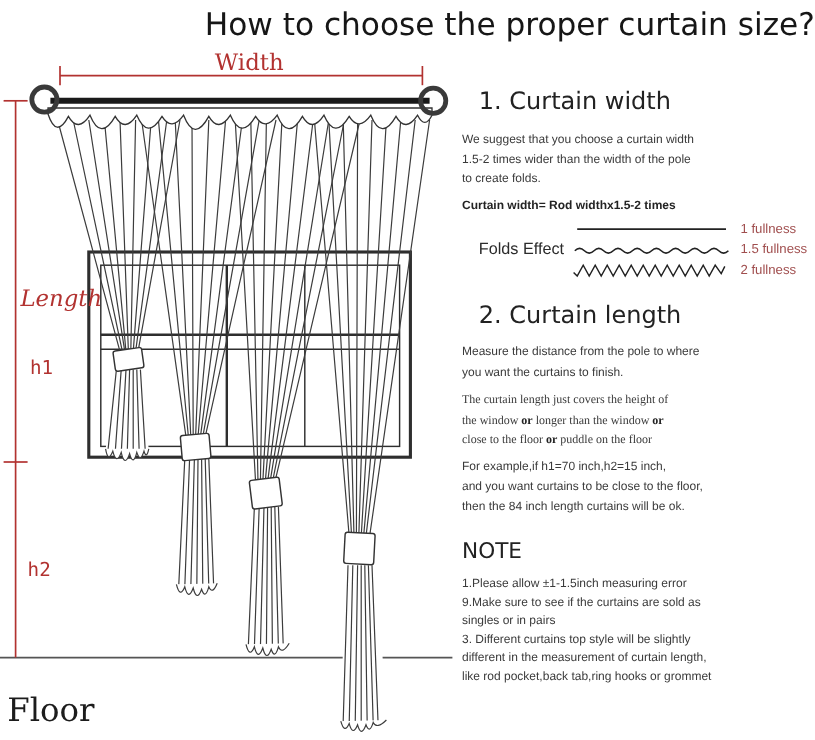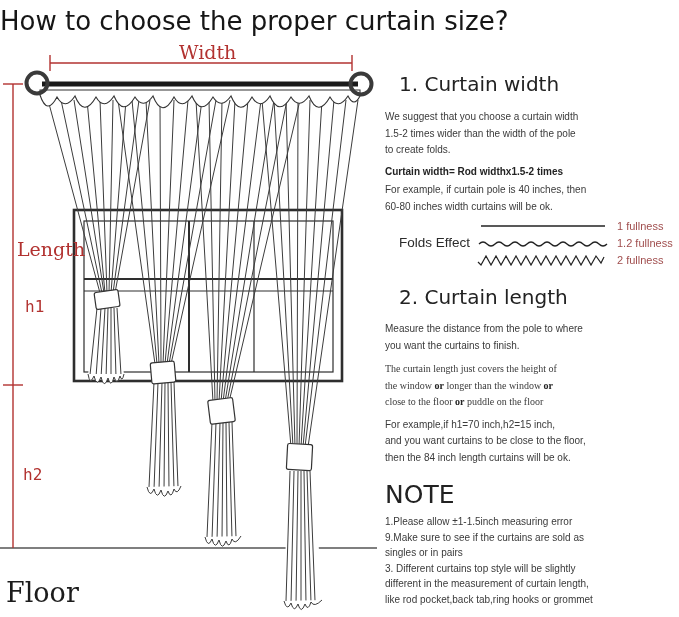--- a/index.html
+++ b/index.html
@@ -1,37 +1,37 @@
 <!DOCTYPE html>
 <html><head>
 <meta charset="utf-8">
 <style>
   html,body{margin:0;padding:0;background:#ffffff;}
   .page{position:relative;width:679px;height:617px;background:#fff;overflow:hidden;
         font-family:"Liberation Sans",sans-serif;color:#3a3a3a;}
-  .title{position:absolute;left:0;top:6px;width:679px;margin:0;text-align:left;
+  .title{position:absolute;left:0;top:6px;width:679px;margin:0;text-align:right;
          font-family:"DejaVu Sans",sans-serif;font-weight:400;font-size:26px;color:#161616;}
   
   .diagram{position:absolute;left:0;top:0;width:390px;height:580px;}
   .diagram svg{position:absolute;left:0;top:0;}
   .dlabel{position:absolute;white-space:nowrap;}
   .red-serif{font-family:"DejaVu Serif",serif;color:#b23230;}
   .red-mono{font-family:"DejaVu Sans Mono",monospace;color:#b23230;}
   .lbl-width{left:179px;top:41px;font-size:19px;}
-  .lbl-length{left:17px;top:238px;font-size:19px;}
+  .lbl-length{left:17px;top:238px;font-size:19px;font-style:italic;}
   .lbl-h1{left:25px;top:297px;font-size:16px;}
   .lbl-h2{left:23px;top:465px;font-size:16px;}
   .lbl-floor{left:6px;top:577px;font-size:27px;font-family:"DejaVu Serif",serif;color:#1c1c1c;}
   
   .col{position:absolute;left:385px;top:55px;width:292px;}
   .col p{margin:0;font-size:10px;line-height:16.5px;white-space:pre-line;}
   h2.sec{margin:16px 0 0 14px;font-family:"DejaVu Sans",sans-serif;font-weight:400;
          font-size:20px;line-height:26px;color:#222;}
   h2.note-h{margin:14px 0 0 0;font-family:"DejaVu Sans",sans-serif;font-weight:400;
-            font-size:25px;line-height:30px;color:#222;}
+            font-size:18px;line-height:30px;color:#222;}
   .mt12{margin-top:12px!important;} .mt11{margin-top:11px!important;}
   .mt7{margin-top:7px!important;font-family:Liberation Serif, serif;}   .mt6{margin-top:6px!important;}
   .mt5{margin-top:5px!important;}   .mt2{margin-top:2px!important;}
   .mt4{margin-top:4px!important;}   .mt14{margin-top:14px;}
   .bold{font-weight:bold;color:#232323;}
   .b{font-weight:bold;color:#232323;}
   .notes{line-height:15.6px!important;}
   
   .folds{display:flex;align-items:center;margin-top:2px;}
   .folds-label{width:78px;padding-left:14px;font-size:13.5px;color:#2b2b2b;flex:none;}
@@ -121,37 +121,35 @@
     <span class="dlabel lbl-floor">Floor</span>
   </div>
 
   <div class="col">
 
     <h2 class="sec">1. Curtain width</h2>
     <p class="mt12">We suggest that you choose a curtain width
 1.5-2 times wider than the width of the pole
 to create folds.</p>
     <p class="bold mt5">Curtain width= Rod widthx1.5-2 times</p>
-    <p class="mt2">For example, if curtain pole is 40 inches, then
-60-80 inches width curtains will be ok.</p>
 
     <div class="folds">
       <span class="folds-label">Folds Effect</span>
       <div class="folds-rows">
         <div class="folds-row">
           <svg class="fold-line" viewBox="0 0 132 14">
             <path d="M4,7 H128" stroke="#222" stroke-width="1.5" fill="none"></path>
           </svg>
           <span class="fold-lbl">1 fullness</span>
         </div>
         <div class="folds-row">
           <svg class="fold-line" viewBox="0 0 132 14">
             <path d="M2,8 q4,-4 8,0 t8,0 t8,0 t8,0 t8,0 t8,0 t8,0 t8,0 t8,0 t8,0 t8,0 t8,0 t8,0 t8,0 t8,0 t8,0" stroke="#222" stroke-width="1.3" fill="none"></path>
           </svg>
-          <span class="fold-lbl">1.2 fullness</span>
+          <span class="fold-lbl">1.5 fullness</span>
         </div>
         <div class="folds-row">
           <svg class="fold-line" viewBox="0 0 132 14">
             <path d="M1,9 L4,12 L9,3 L14,12 L19,3 L24,12 L29,3 L34,12 L39,3 L44,12 L49,3 L54,12 L59,3 L64,12 L69,3 L74,12 L79,3 L84,12 L89,3 L94,12 L99,3 L104,12 L109,3 L114,12 L119,3 L124,10 L127,4" stroke="#222" stroke-width="1.2" fill="none"></path>
           </svg>
           <span class="fold-lbl">2 fullness</span>
         </div>
       </div>
     </div>
 

